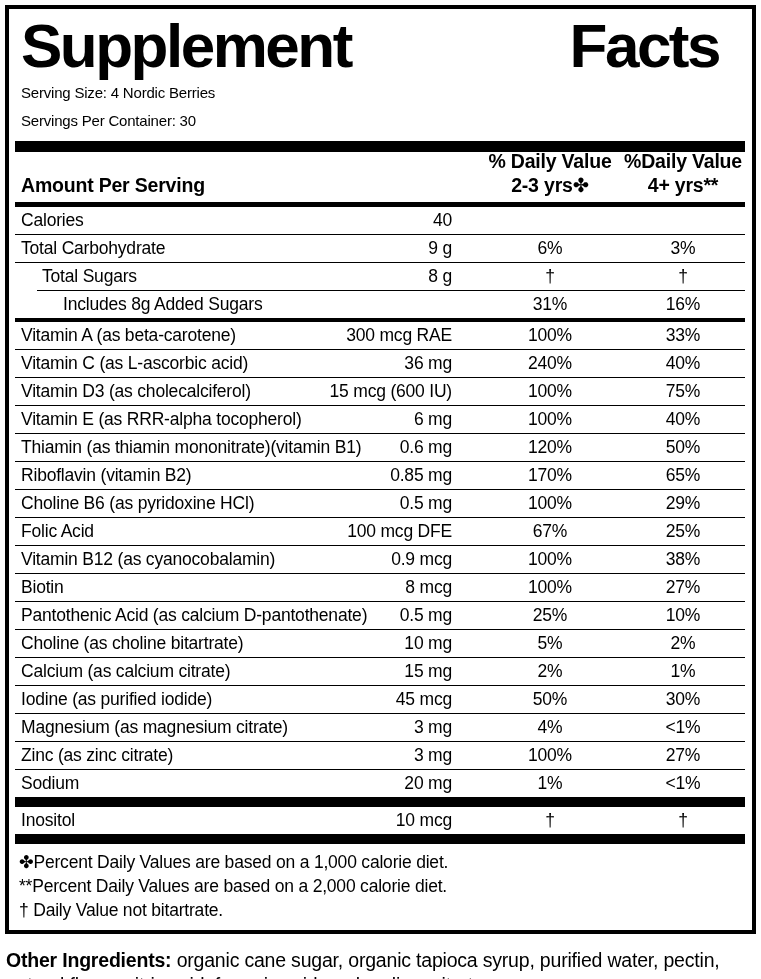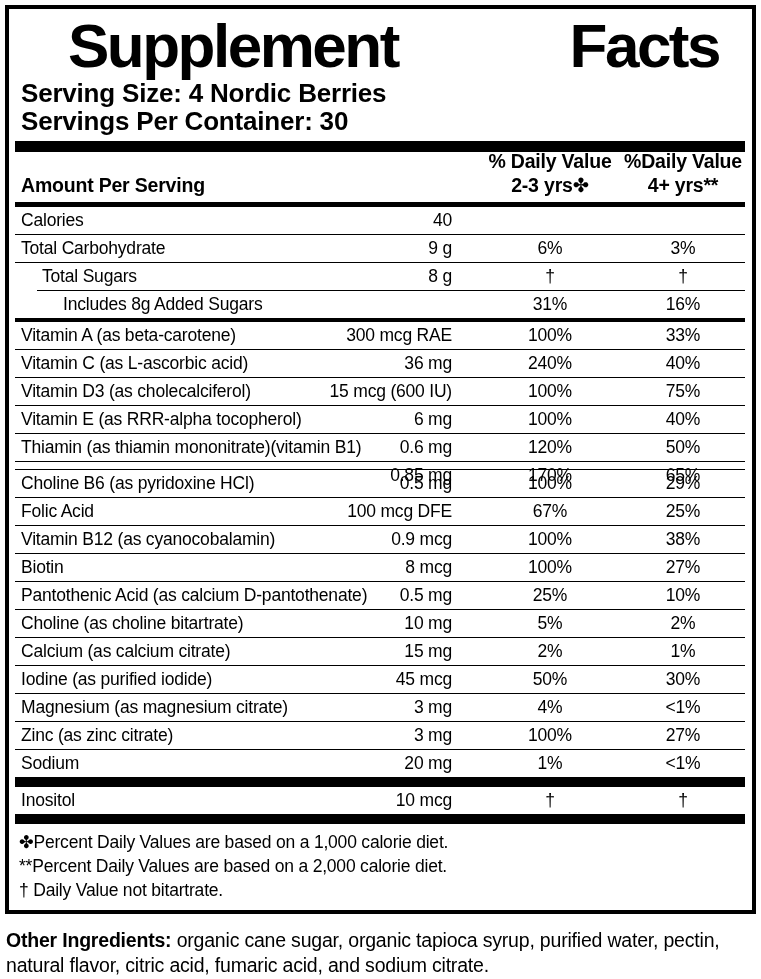--- a/index.html
+++ b/index.html
@@ -11,23 +11,23 @@
   }
   .facts-box {
     margin:5px 5px 0 5px;
     border:4px solid #000;
     padding:4px 7px 2px 6px;
   }
   .title {
     display:flex; justify-content:space-between;
     padding:0 26px 2px 6px;
     font-size:62px; font-weight:bold; letter-spacing:-2.5px;
-    line-height:1.0; margin-top:2px;margin-left:47px;
-  }
-  .serving { font-size:26px; line-height:28px; padding-left:6px;font-weight:bold; }
+    line-height:1.0; margin-top:2px;
+  }
+  .serving { font-size:15px; line-height:28px; padding-left:6px; }
   .bar-xl { height:11px; background:#000; margin-top:6px; }
   .bar-md { height:4.5px; background:#000; }
   .bar-thick { height:10px; background:#000; }
   .hr { border-bottom:1.6px solid #000; }
   .hr-indent { margin-left:22px; }
 
   .head-row { position:relative; height:50px; }
   .head-amount {
     position:absolute; left:6px; bottom:5px;
     font-size:19.5px; font-weight:bold;
@@ -149,20 +149,21 @@
 
     <div class="row">
       <span class="nm">Thiamin (as thiamin mononitrate)(vitamin B1)</span>
       <span class="amt">0.6 mg</span>
       <span class="dv1">120%</span>
       <span class="dv2">50%</span>
     </div>
     <div class="hr"></div>
 
     <div class="row">
+      <span class="nm">Riboflavin (vitamin B2)</span>
       <span class="amt">0.85 mg</span>
       <span class="dv1">170%</span>
       <span class="dv2">65%</span>
     </div>
     <div class="hr"></div>
 
     <div class="row">
       <span class="nm">Choline B6 (as pyridoxine HCl)</span>
       <span class="amt">0.5 mg</span>
       <span class="dv1">100%</span>

